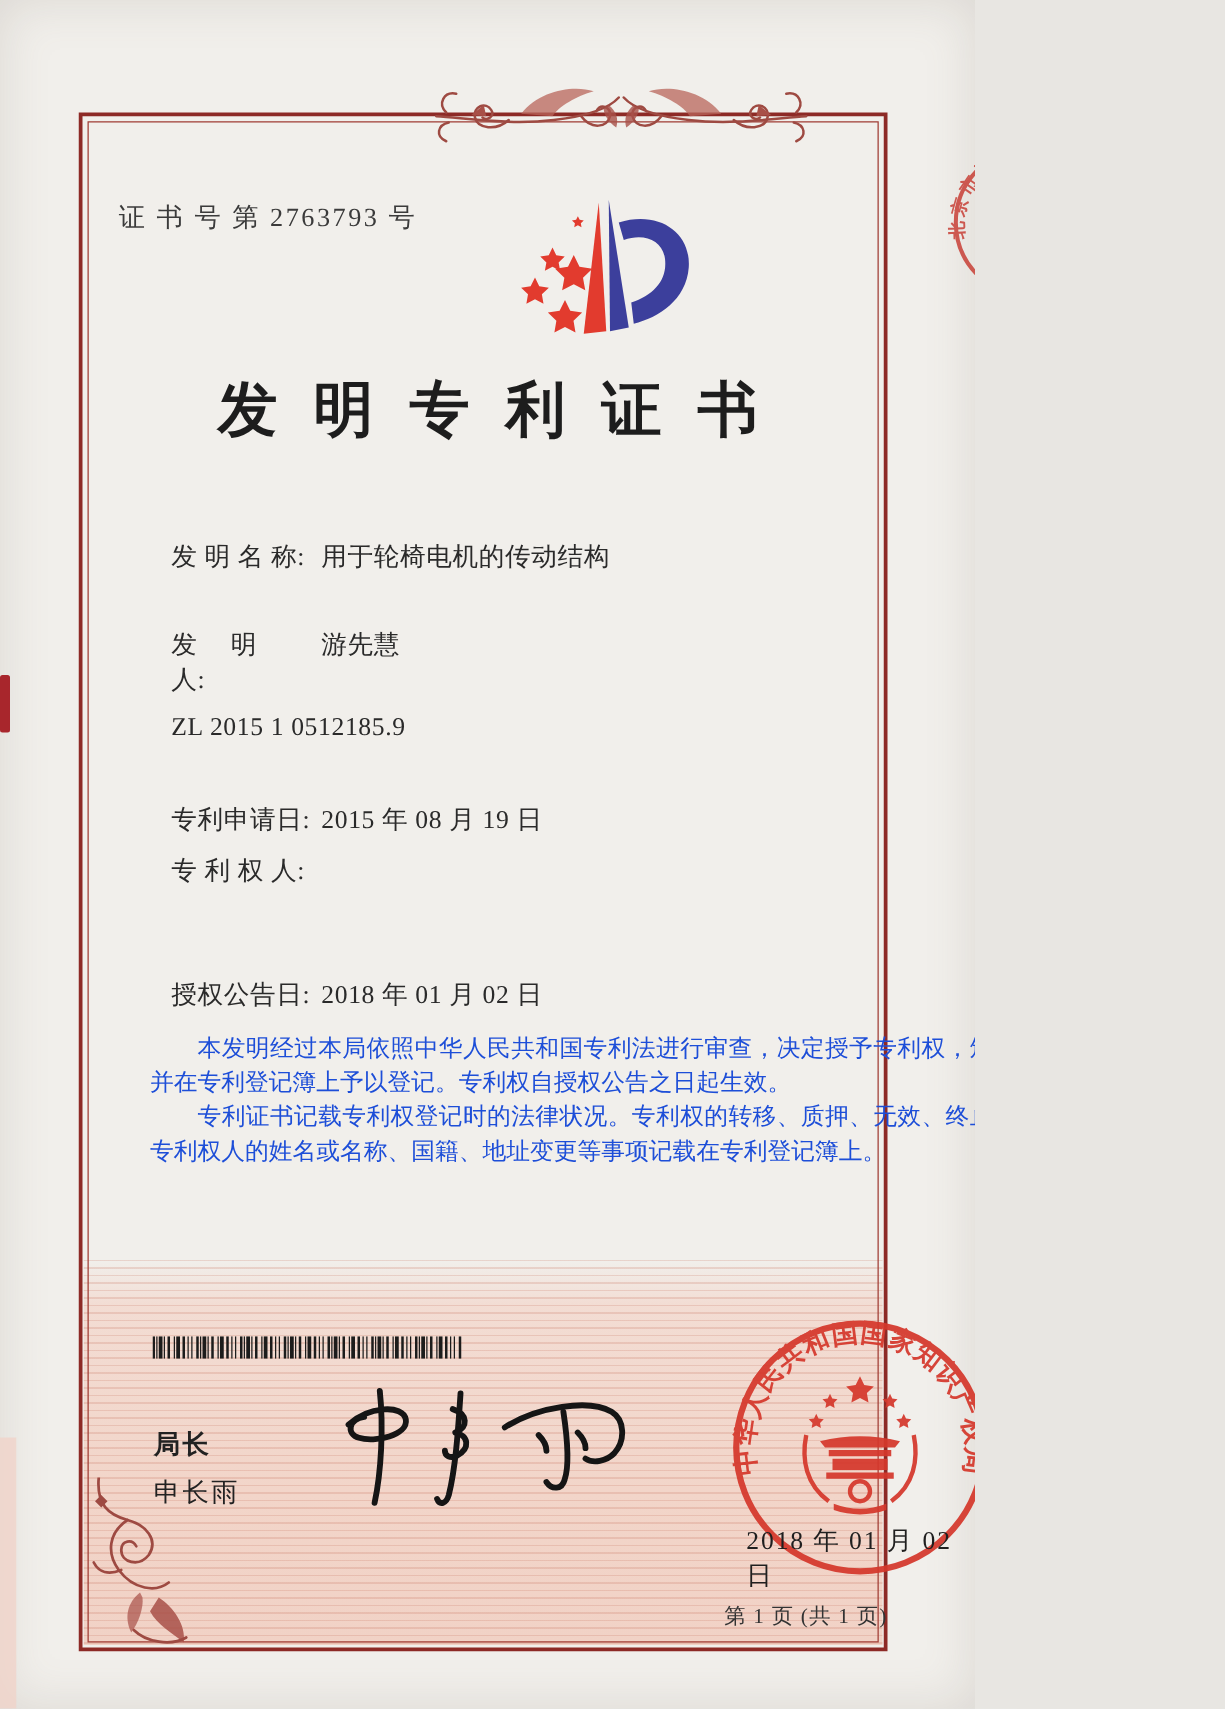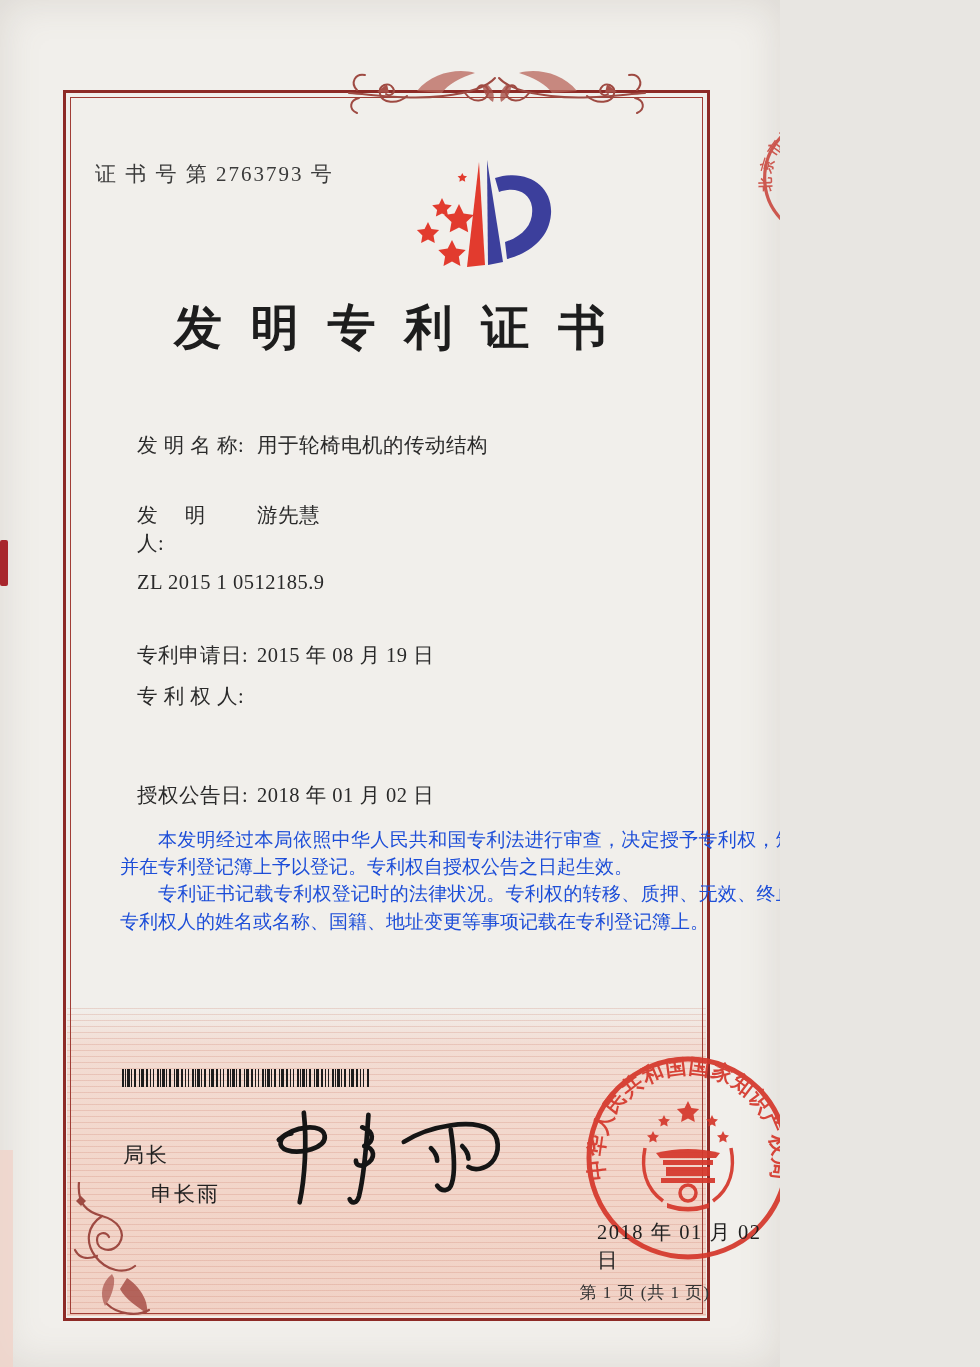--- a/index.html
+++ b/index.html
@@ -30,22 +30,22 @@
   .field-row{position:absolute;left:0;display:flex;font-size:20.5px;color:#2a2a2a;letter-spacing:.5px;margin-left:17px;}
   .field-label{width:120px;flex:0 0 120px;}
   .field-value{white-space:nowrap;}
   .row0{top:431px}.row1{top:501px}.row2{top:571px}.row3{top:641px}.row4{top:682px}.row5{top:781px}
 
   .body-text{position:absolute;left:120px;top:826px;width:752px;color:#1d4ed8;}
   .body-text p{margin:0;font-size:19px;line-height:27.2px;text-indent:2em;text-align:justify;}
 
   .barcode{position:absolute;left:122px;top:1069px;width:248px;height:18px;}
 
-  .officer-title{position:absolute;left:123px;top:1141px;font-size:21px;color:#222;letter-spacing:2px;}
-  .officer-name{position:absolute;left:123px;top:1180px;font-size:21px;color:#222;letter-spacing:2px;margin-left:28px;}
+  .officer-title{position:absolute;left:123px;top:1141px;font-size:21px;color:#222;letter-spacing:2px;font-weight:bold;}
+  .officer-name{position:absolute;left:123px;top:1180px;font-size:21px;color:#222;letter-spacing:2px;}
   .signature{position:absolute;left:258px;top:1100px;width:250px;height:115px;}
 
   .seal{position:absolute;left:583px;top:1052px;width:210px;height:212px;opacity:.93;}
   .seal-date{position:absolute;left:597px;top:1218px;font-size:20.5px;color:#1f1f1f;letter-spacing:1.5px;z-index:5;}
   .footer{position:absolute;left:63px;right:70px;top:1281px;text-align:right;font-size:17px;color:#333;letter-spacing:1px;}
 
   .logo{position:absolute;left:415px;top:152px;width:150px;height:126px;}
   .stamp-tax{position:absolute;left:757px;top:111px;width:134px;height:134px;opacity:.88;}
   .ornament-top{position:absolute;left:347px;top:62px;width:300px;height:62px;}
   .corner{position:absolute;width:100px;height:150px;}

